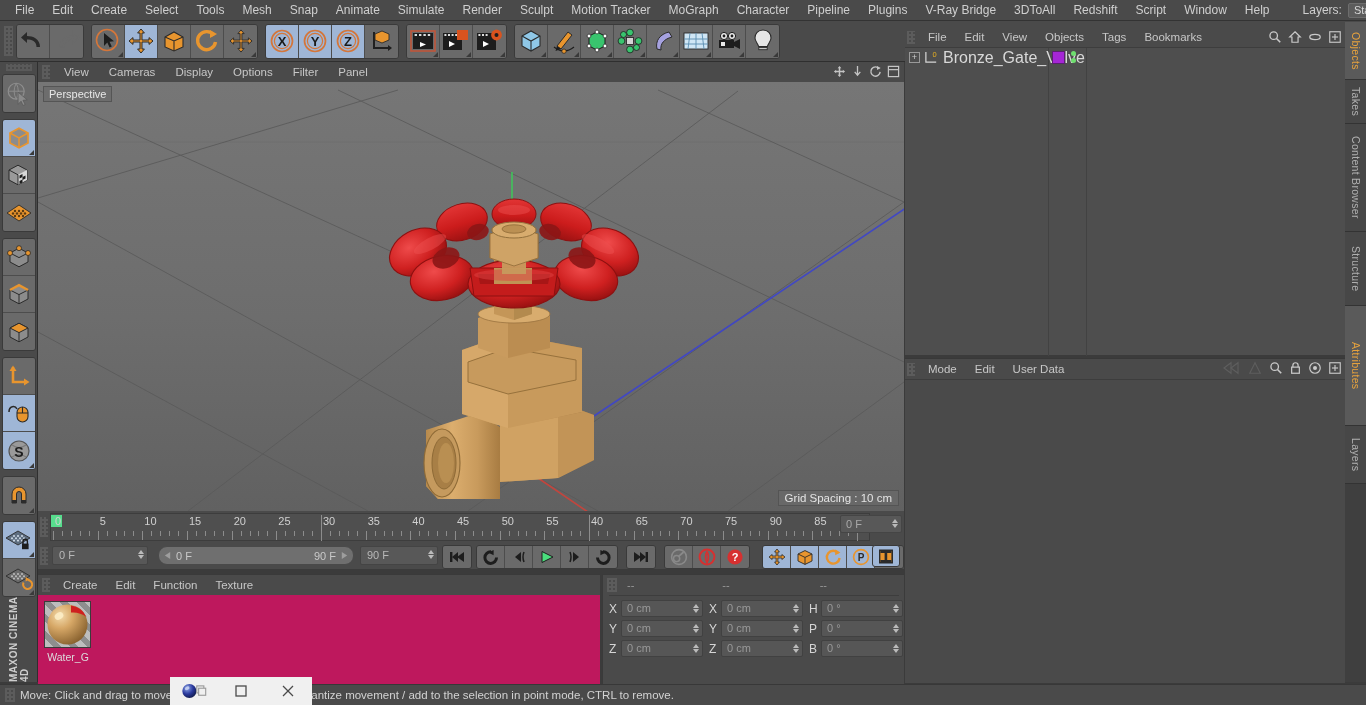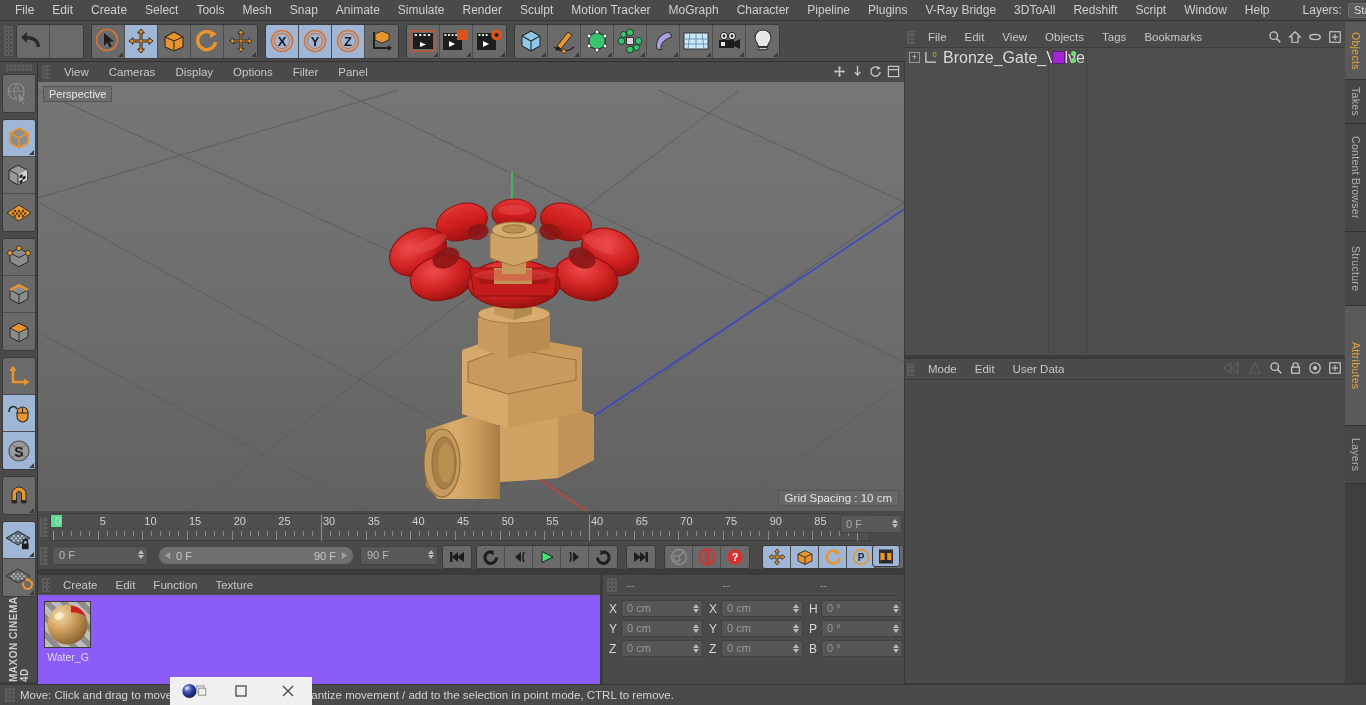--- a/index.html
+++ b/index.html
@@ -112,21 +112,21 @@
   .pgroup .pb { position:relative; width:28px; height:22px; background:#6a6a6a;
      border-right:1px solid #4d4d4d; display:flex; align-items:center; justify-content:center;}
   .pgroup .pb:last-child{border-right:none;}
   .pgroup .pb.active{background:#9fb6d6;}
 
   
   .matmgr { position:absolute; left:38px; top:574px; width:562px; height:110px; background:#4a4a4a;
      border-top:1px solid #3a3a3a; }
   .mm-head { height:20px; display:flex; align-items:center; padding-left:4px; }
   .mm-menu { padding:0 9px; font-size:11.5px; color:#c7c7c7; line-height:20px; cursor:default;}
-  .mm-body { position:absolute; left:0; top:20px; width:562px; height:90px; background:#8b5cf6; }
+  .mm-body { position:absolute; left:0; top:20px; width:562px; height:90px; background:#be185d; }
   .mat-swatch { position:absolute; left:6px; top:6px; width:47px; height:47px;
      background:repeating-linear-gradient(45deg,#bdbdbd 0 6px,#8e8e8e 6px 12px);
      border:1px solid #3b3b3b; }
   .mat-name { position:absolute; left:4px; top:56px; width:52px; font-size:10.5px;
      color:#dcdcdc; text-align:center; overflow:hidden; white-space:nowrap; }
 
   
   .coords { position:absolute; left:602px; top:574px; width:302px; height:110px; background:#4a4a4a;
      border-top:1px solid #3a3a3a; border-left:1px solid #3a3a3a;}
   .co-head { height:19px; display:flex; align-items:center; }

